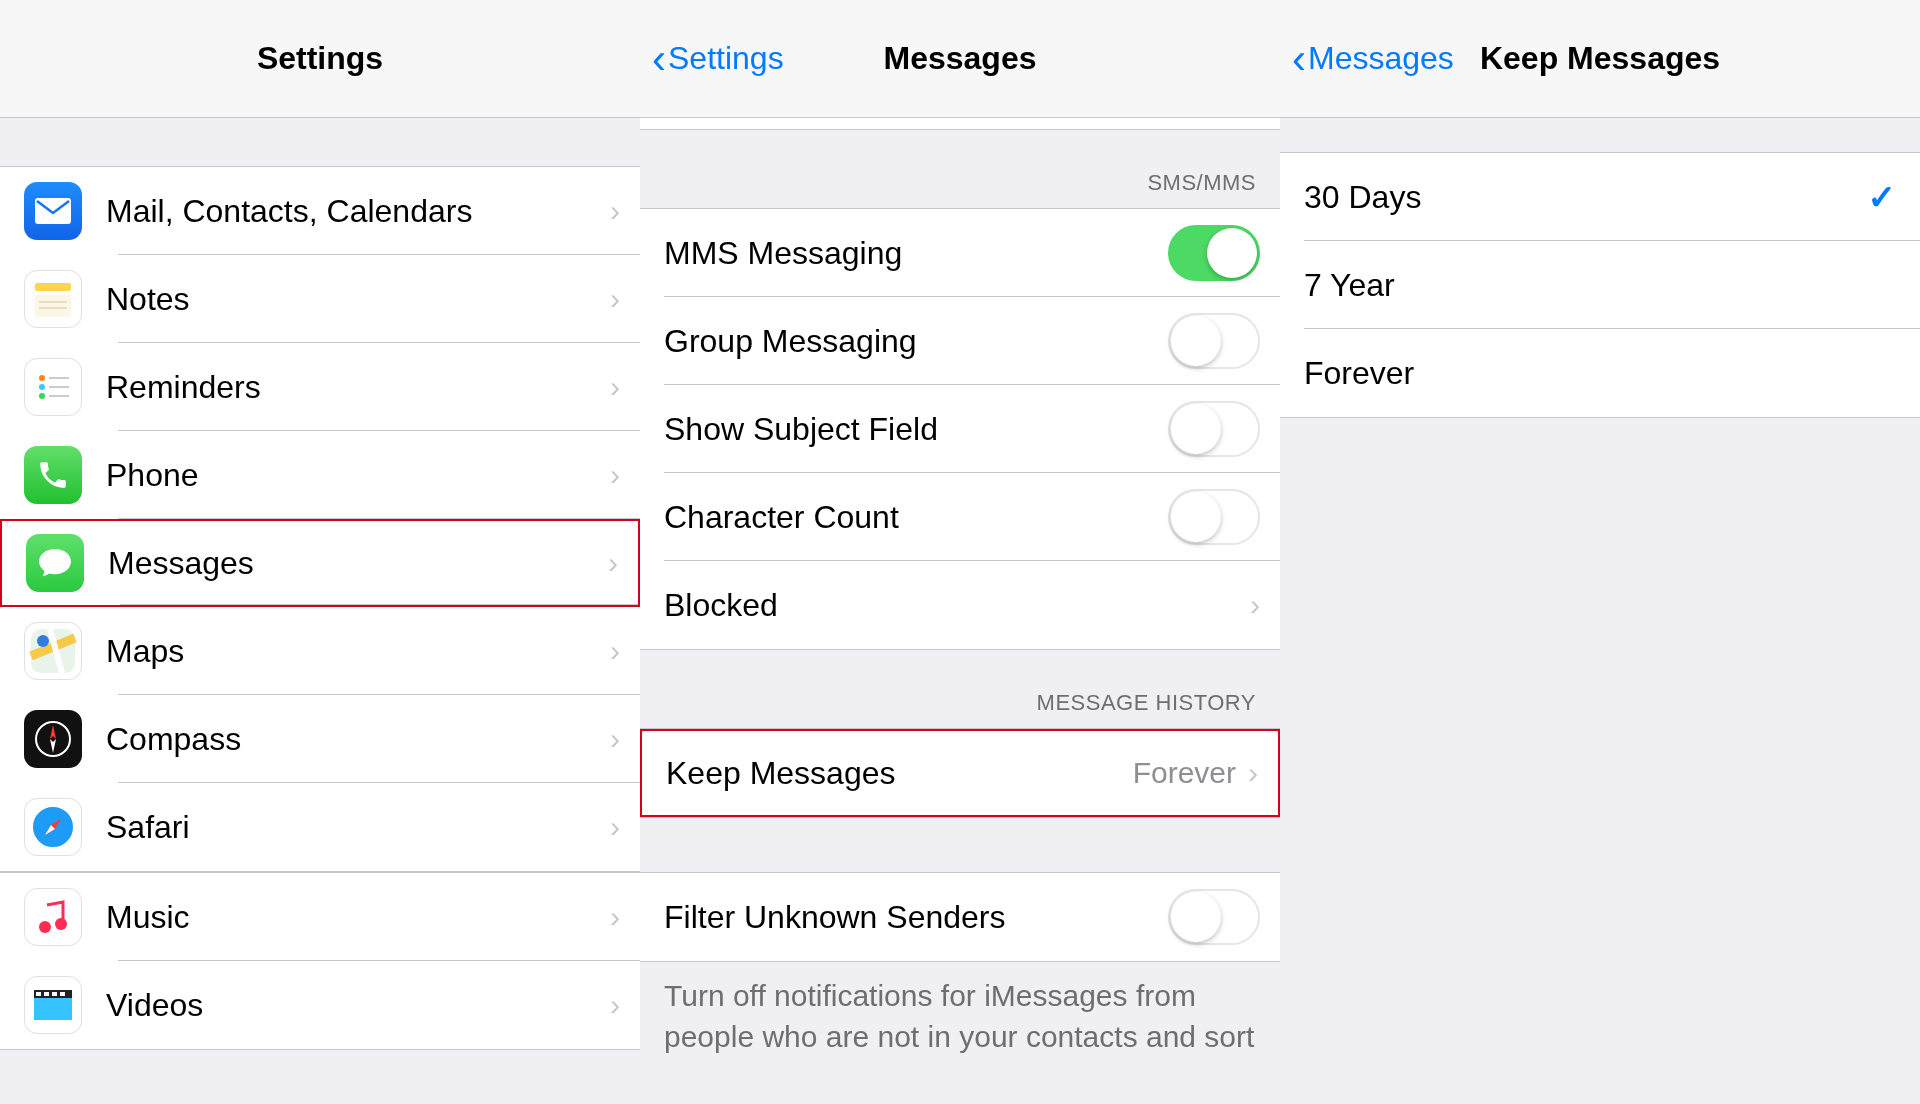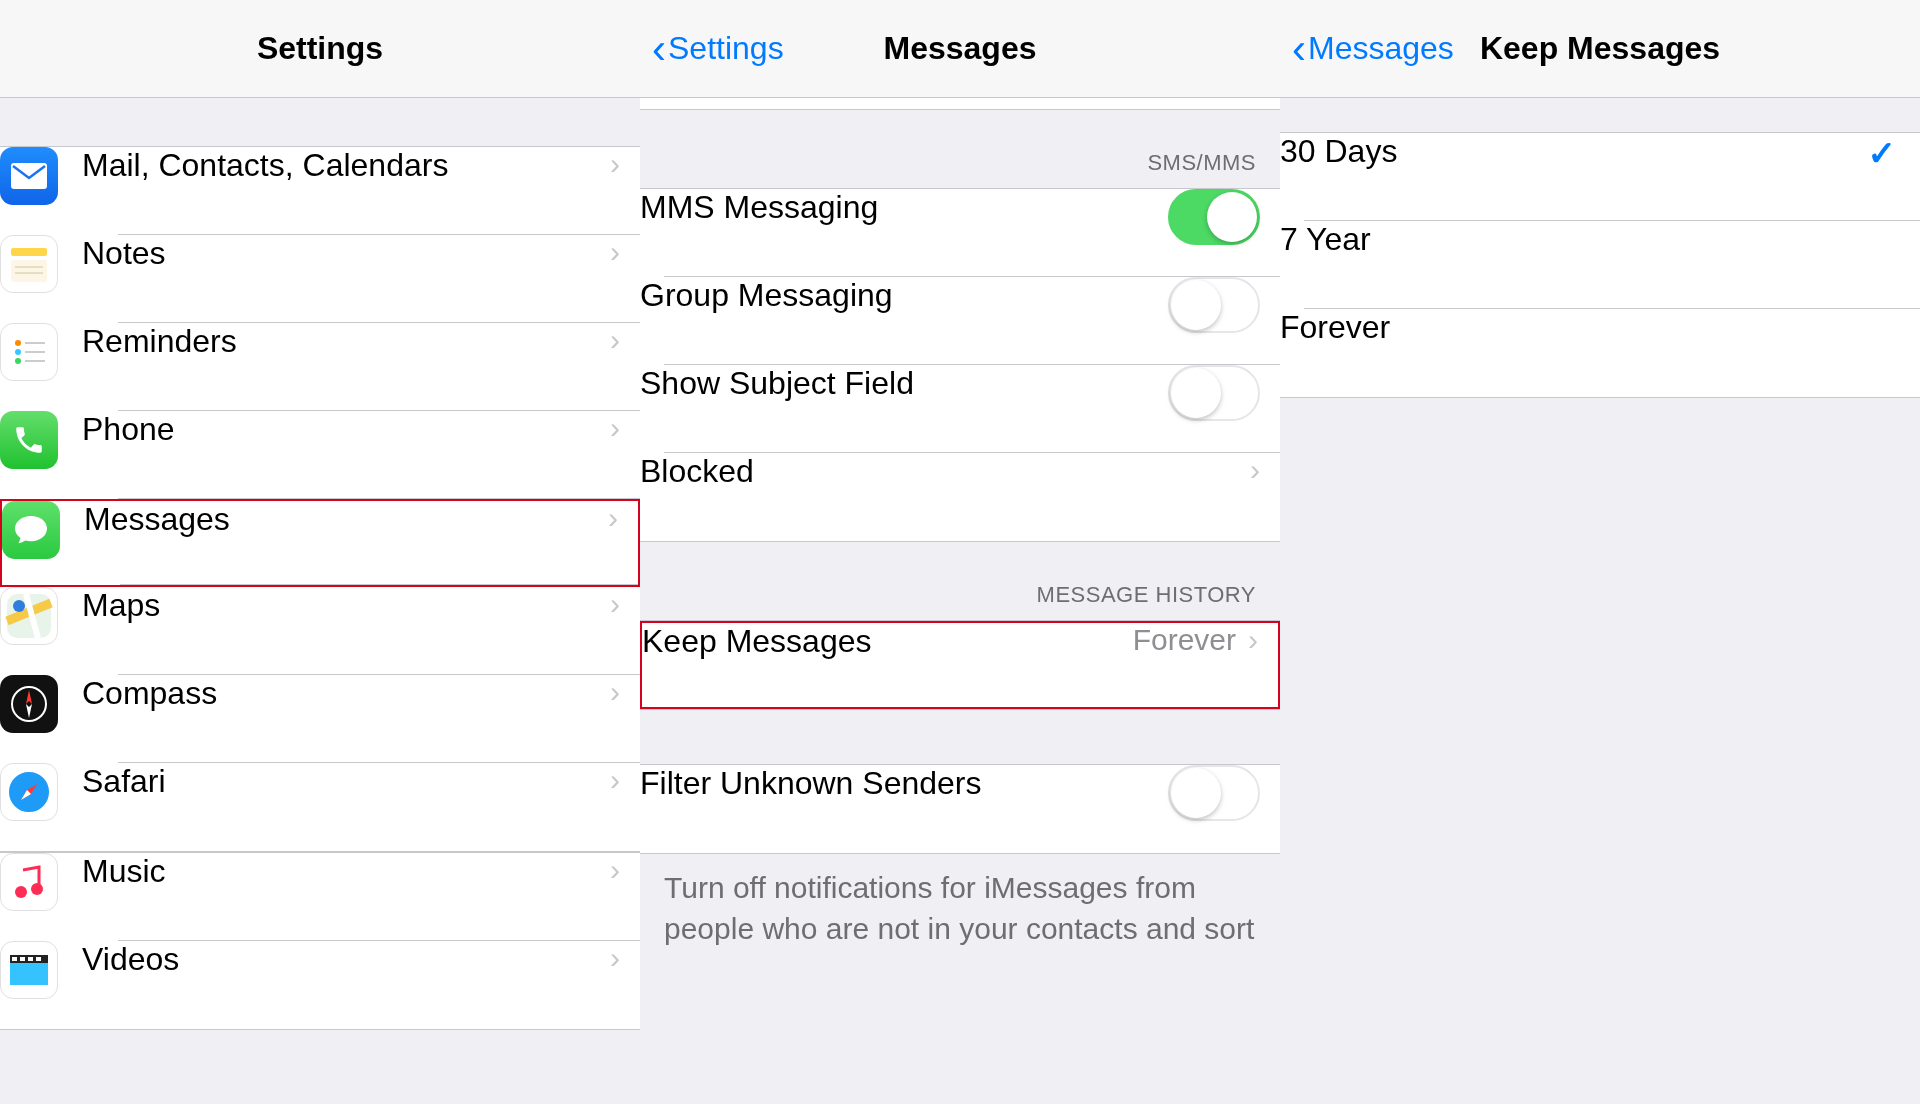--- a/index.html
+++ b/index.html
@@ -17,21 +17,21 @@
     display: flex;
     flex-direction: column;
     position: relative;
   }
   .panel-1 { width: 640px; }
   .panel-2 { width: 640px; }
   .panel-3 { width: 640px; }
 
   
   .navbar {
-    height: 98px;
+    height: 118px;
     background: #f7f7f8;
     border-bottom: 1px solid #c8c7cc;
     display: flex;
     align-items: center;
     justify-content: center;
     position: relative;
     flex-shrink: 0;
   }
   .navbar-title {
     font-size: 32px;
@@ -70,21 +70,23 @@
     padding: 14px 24px 0 24px;
     line-height: 1.35;
   }
   .list {
     background: #fff;
     border-top: 1px solid #c8c7cc;
     border-bottom: 1px solid #c8c7cc;
   }
   .row {
     display: flex;
+    align-items: center;
     min-height: 88px;
+    padding-left: 24px;
     position: relative;
     cursor: pointer;
   }
   .row .sep {
     position: absolute;
     left: 118px;
     right: 0;
     bottom: 0;
     height: 1px;
     background: #c8c7cc;
@@ -341,20 +343,27 @@
       <div class="sep"></div>
     </div>
     <div class="row no-icon">
       <div class="label">Show Subject Field</div>
       <div class="toggle off">
           <div class="knob"></div>
         </div>
       <div class="sep"></div>
     </div>
     <div class="row no-icon">
+      <div class="label">Character Count</div>
+      <div class="toggle off">
+          <div class="knob"></div>
+        </div>
+      <div class="sep"></div>
+    </div>
+    <div class="row no-icon">
       <div class="label">Blocked</div>
       <div class="chevron">›</div>
 
     </div>
   </div>
 
   <div class="group-header">MESSAGE HISTORY</div>
   <div class="list">
     <div class="row no-icon highlight">
       <div class="label">Keep Messages</div>

